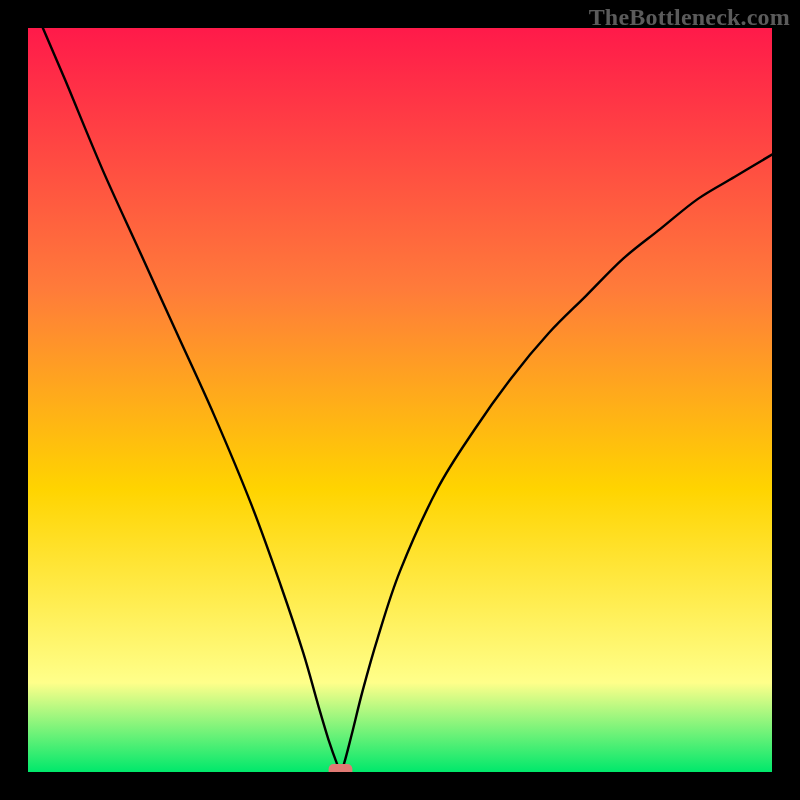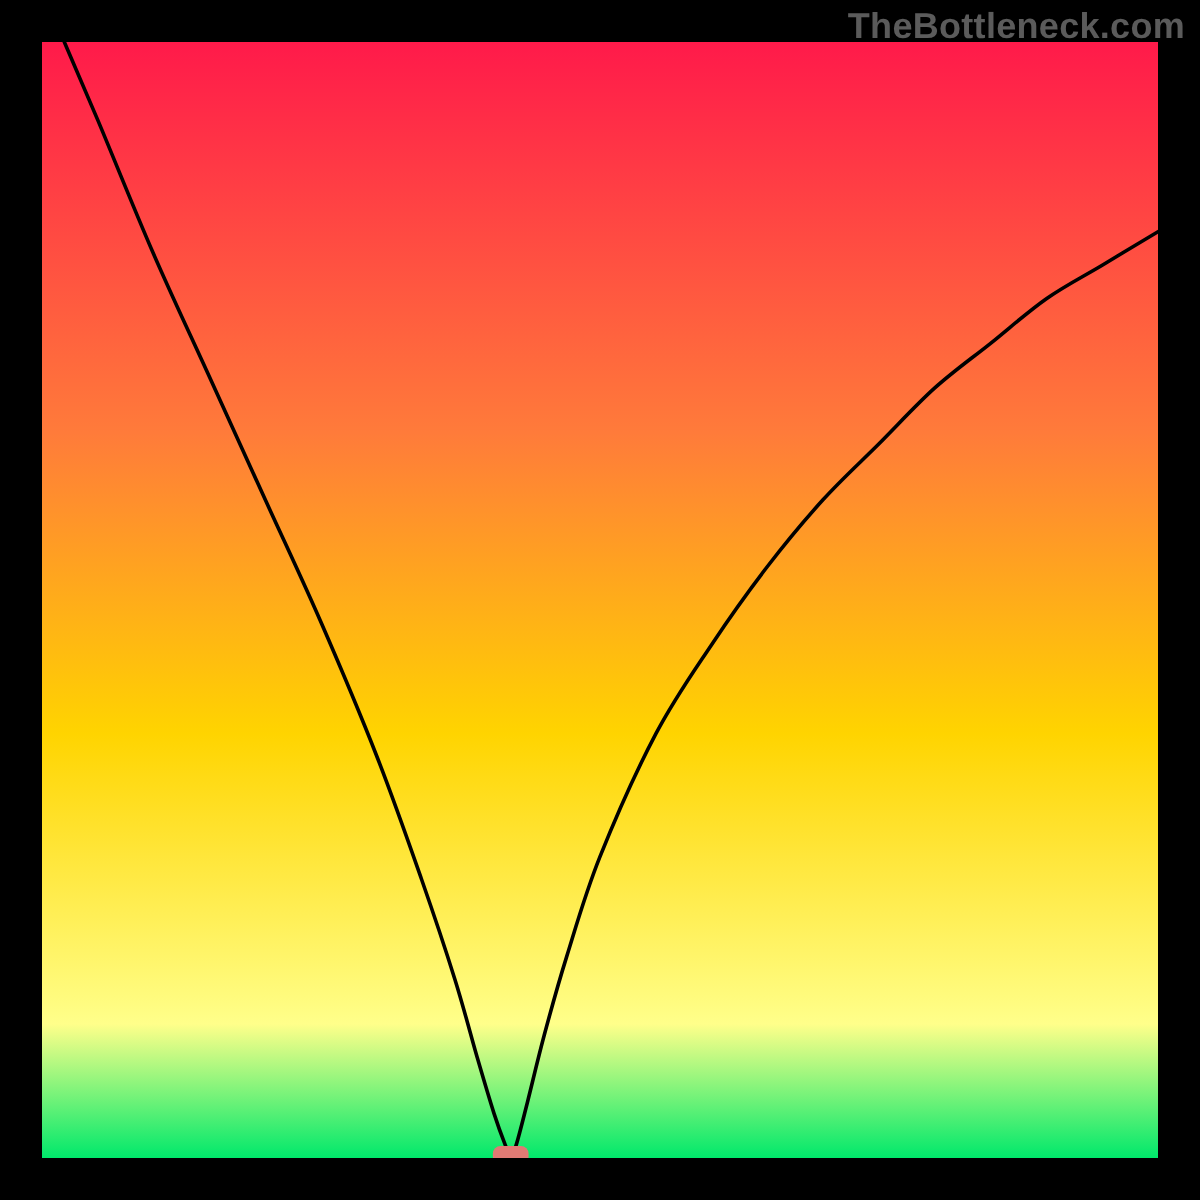--- a/index.html
+++ b/index.html
@@ -7,21 +7,21 @@
   .frame {
     position: relative;
     width: 800px;
     height: 800px;
     background: #000;
   }
   .watermark {
     position: absolute;
     top: 4px;
     right: 10px;
-    font-family: Liberation Sans, sans-serif;
+    font-family: Liberation Serif, serif;
     font-size: 24px;
     font-weight: 600;
     color: #5b5b5b;
     letter-spacing: 0.2px;
     z-index: 10;
   }
   .plot {
     position: absolute;
     left: 28px;
     top: 28px;

